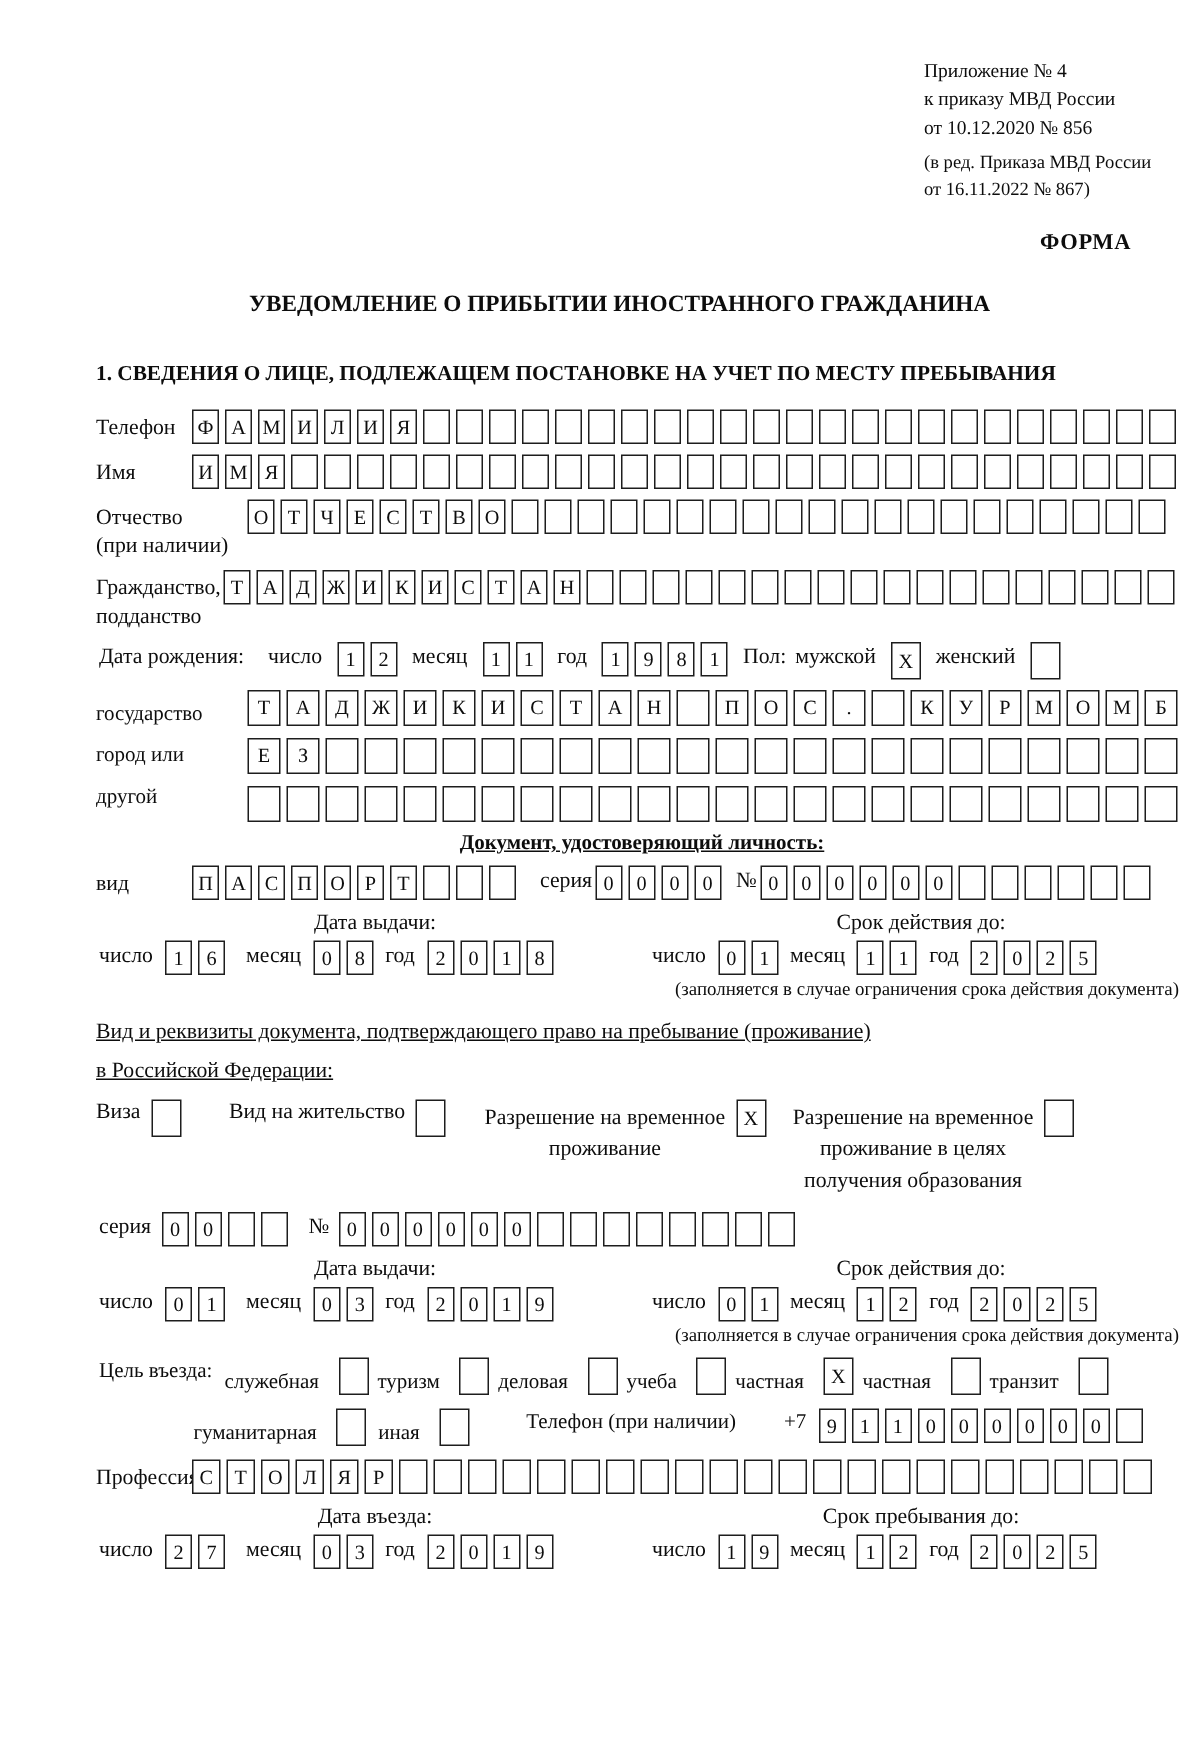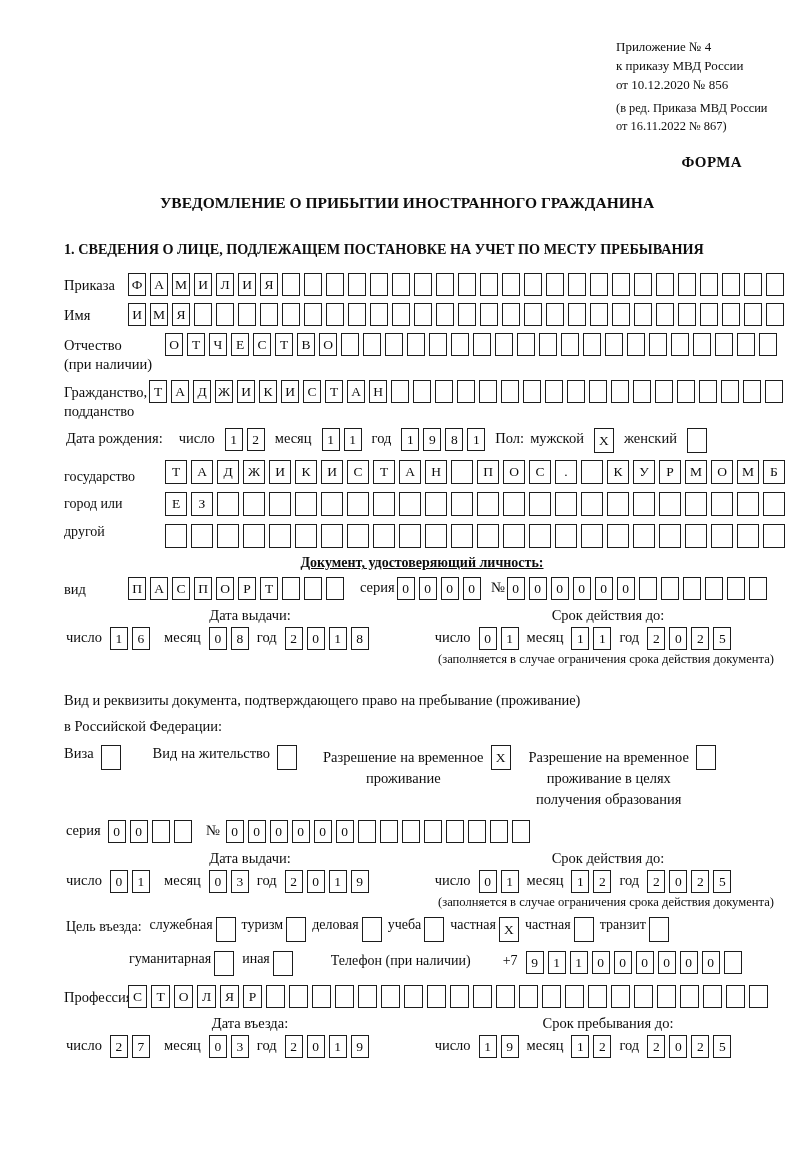--- a/index.html
+++ b/index.html
@@ -1,20 +1,20 @@
 <!DOCTYPE html>
 <html><head>
 <meta charset="utf-8">
 <style>
   html,body{margin:0;padding:0;background:#fff;}
   .page{
     position:relative;width:800px;height:1163px;box-sizing:border-box;
     background:#fff;color:#0d0d0d;overflow:hidden;
     font-family:"Liberation Serif","DejaVu Serif",serif;
-    font-size:14.5px;padding:0 20px 0 64px;
+    font-size:14.5px;padding:0 8px 0 64px;
   }
   
   .hdr{margin:38px 30px 0 552px;font-size:13px;line-height:1.45;width:230px;}
   .hdr .ed{font-size:12.4px;}
   .hdr .ed.first{margin-top:5px;}
   .forma{text-align:right;padding-right:38px;font-weight:bold;font-size:15px;margin-top:18px;letter-spacing:.4px;}
   
   .title{text-align:center;font-weight:bold;font-size:15.5px;line-height:1.5;margin:20px 30px 1px 0;}
   .blank{display:inline-block;width:54px;border-bottom:2.2px solid #333;height:13px;margin-left:12px;}
   .sec1{font-weight:bold;font-size:14.2px;margin-top:27px;white-space:nowrap;}
@@ -33,23 +33,23 @@
   .stack{display:flex;flex-direction:column;gap:8px;}
   .dlbl{padding:2px 2px 0 2px;flex:none;}
   .dg{display:inline-flex;align-items:flex-start;gap:6px;}
   .dhdr{display:flex;margin:4px 0 3px 0;}
   .dhdr .h1{width:372px;text-align:center;}
   .dhdr .h2{flex:1;text-align:center;}
   .note{font-size:12.6px;text-align:right;margin:1px 6px 7px 0;}
   .opts{display:flex;align-items:flex-start;margin:6px 0 10px 0;gap:18px;}
   .copt{display:inline-flex;align-items:flex-start;gap:7px;}
   .optlines{text-align:center;line-height:1.45;padding-top:2px;}
-  .intro{line-height:1.8;margin-top:20px;}
+  .intro{line-height:1.8;margin-top:8px;text-decoration:underline;}
   .purpose{display:flex;align-items:flex-start;gap:6px;margin-bottom:9px;font-size:14px;flex-wrap:nowrap;}
-  .purpose .copt{gap:3px;}
+  .purpose .copt{gap:13px;align-items:flex-end;}
 </style>
 </head>
 <body>
 
 <div class="page">
 
   <div class="hdr">
     <div>Приложение № 4</div>
     <div>к приказу МВД России</div>
     <div>от 10.12.2020 № 856</div>
@@ -58,21 +58,21 @@
   </div>
   <div class="forma">ФОРМА</div>
 
   <div class="title">
     <div>УВЕДОМЛЕНИЕ О ПРИБЫТИИ ИНОСТРАННОГО ГРАЖДАНИНА</div>
   </div>
 
   <div class="sec1">1. СВЕДЕНИЯ О ЛИЦЕ, ПОДЛЕЖАЩЕМ ПОСТАНОВКЕ НА УЧЕТ ПО МЕСТУ ПРЕБЫВАНИЯ</div>
 
   <div class="row" style="margin-top:15px;">
-    <span class="lbl" style="width:64px;">Приказа</span>
+    <span class="lbl" style="width:64px;">Телефон</span>
     <span class="cells">
         <span class="cell">Ф</span>
         <span class="cell">А</span>
         <span class="cell">М</span>
         <span class="cell">И</span>
         <span class="cell">Л</span>
         <span class="cell">И</span>
         <span class="cell">Я</span>
         <span class="cell"></span>
         <span class="cell"></span>

